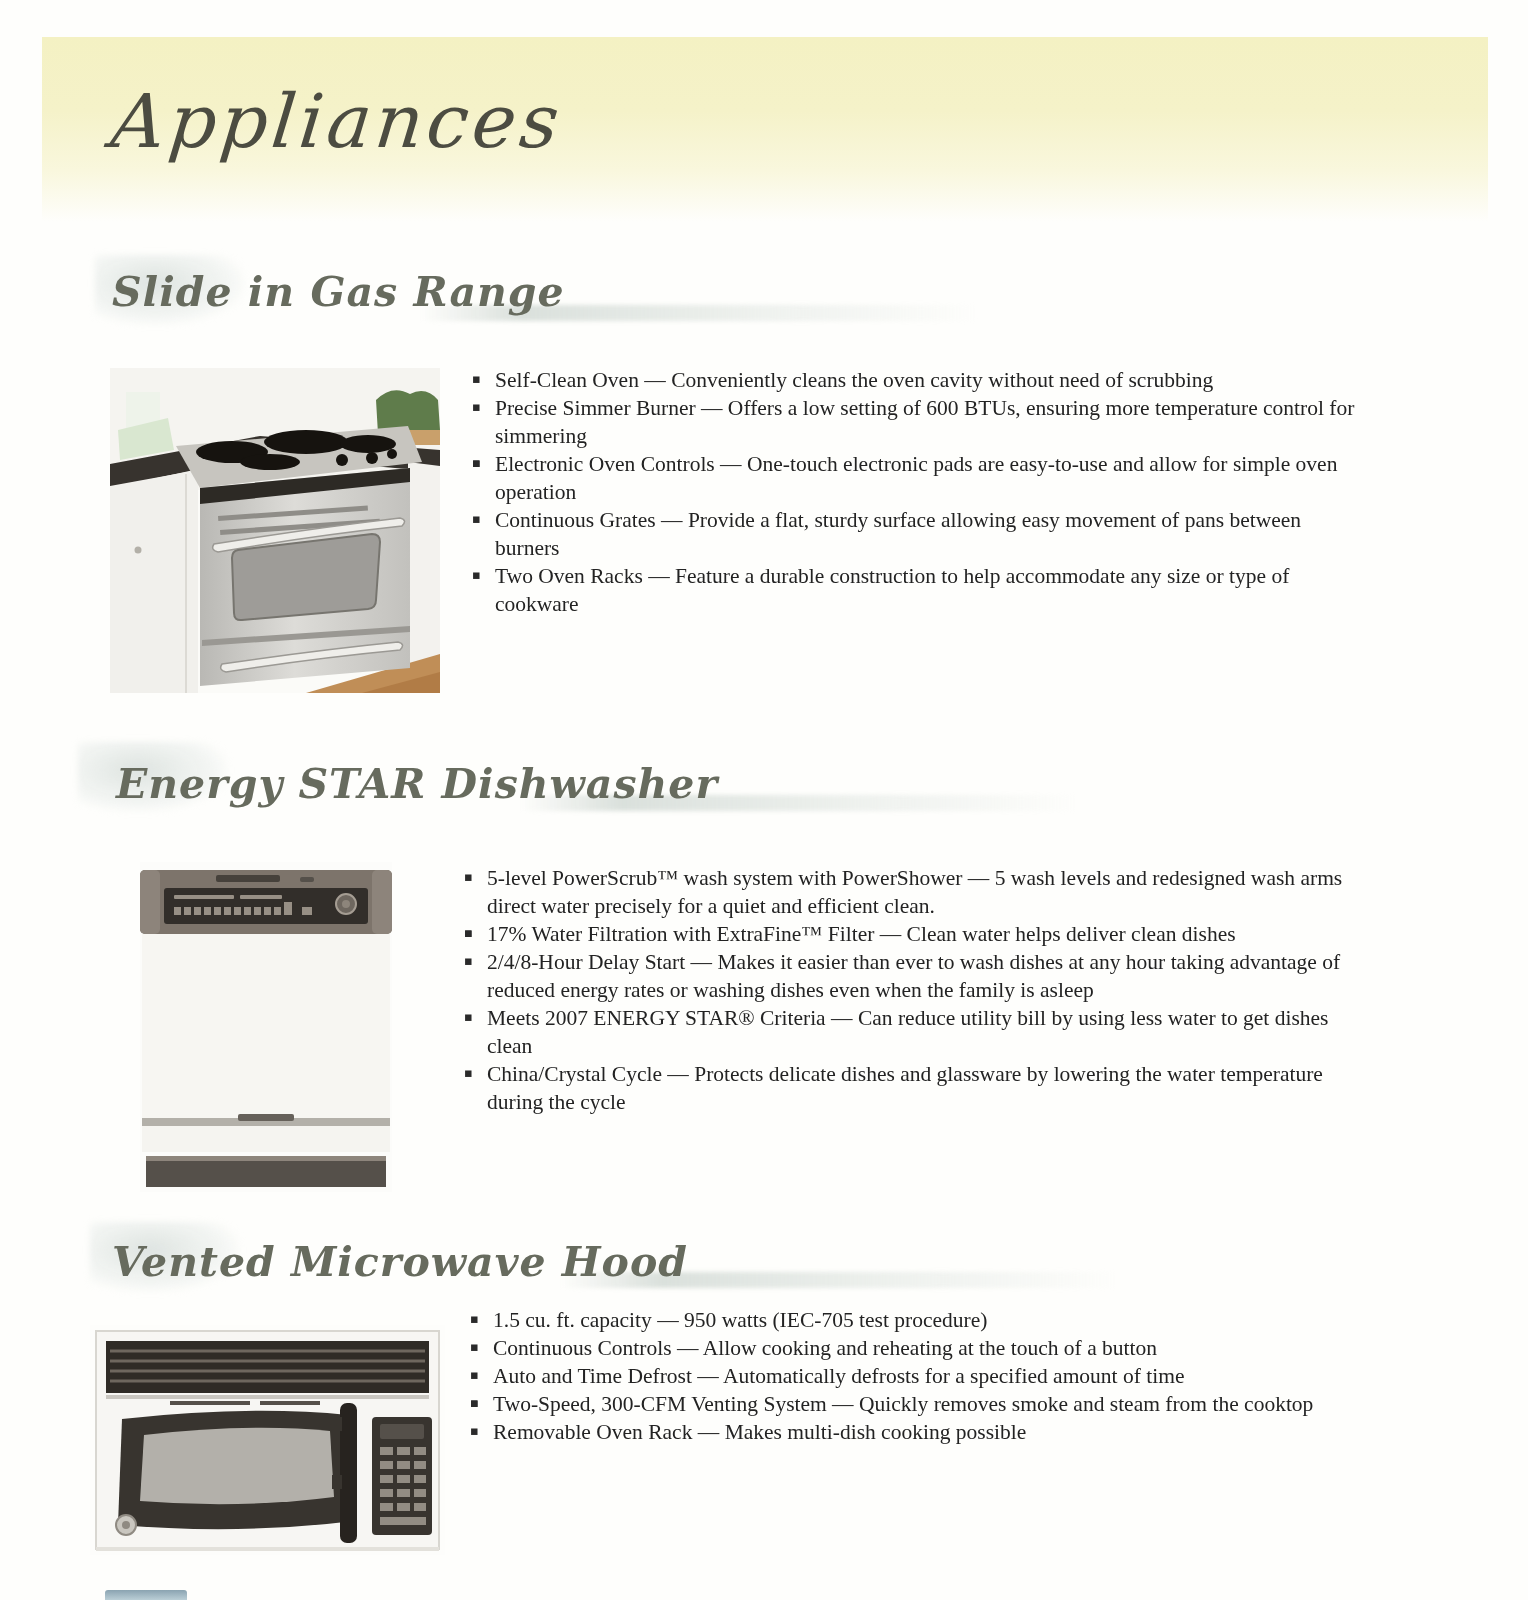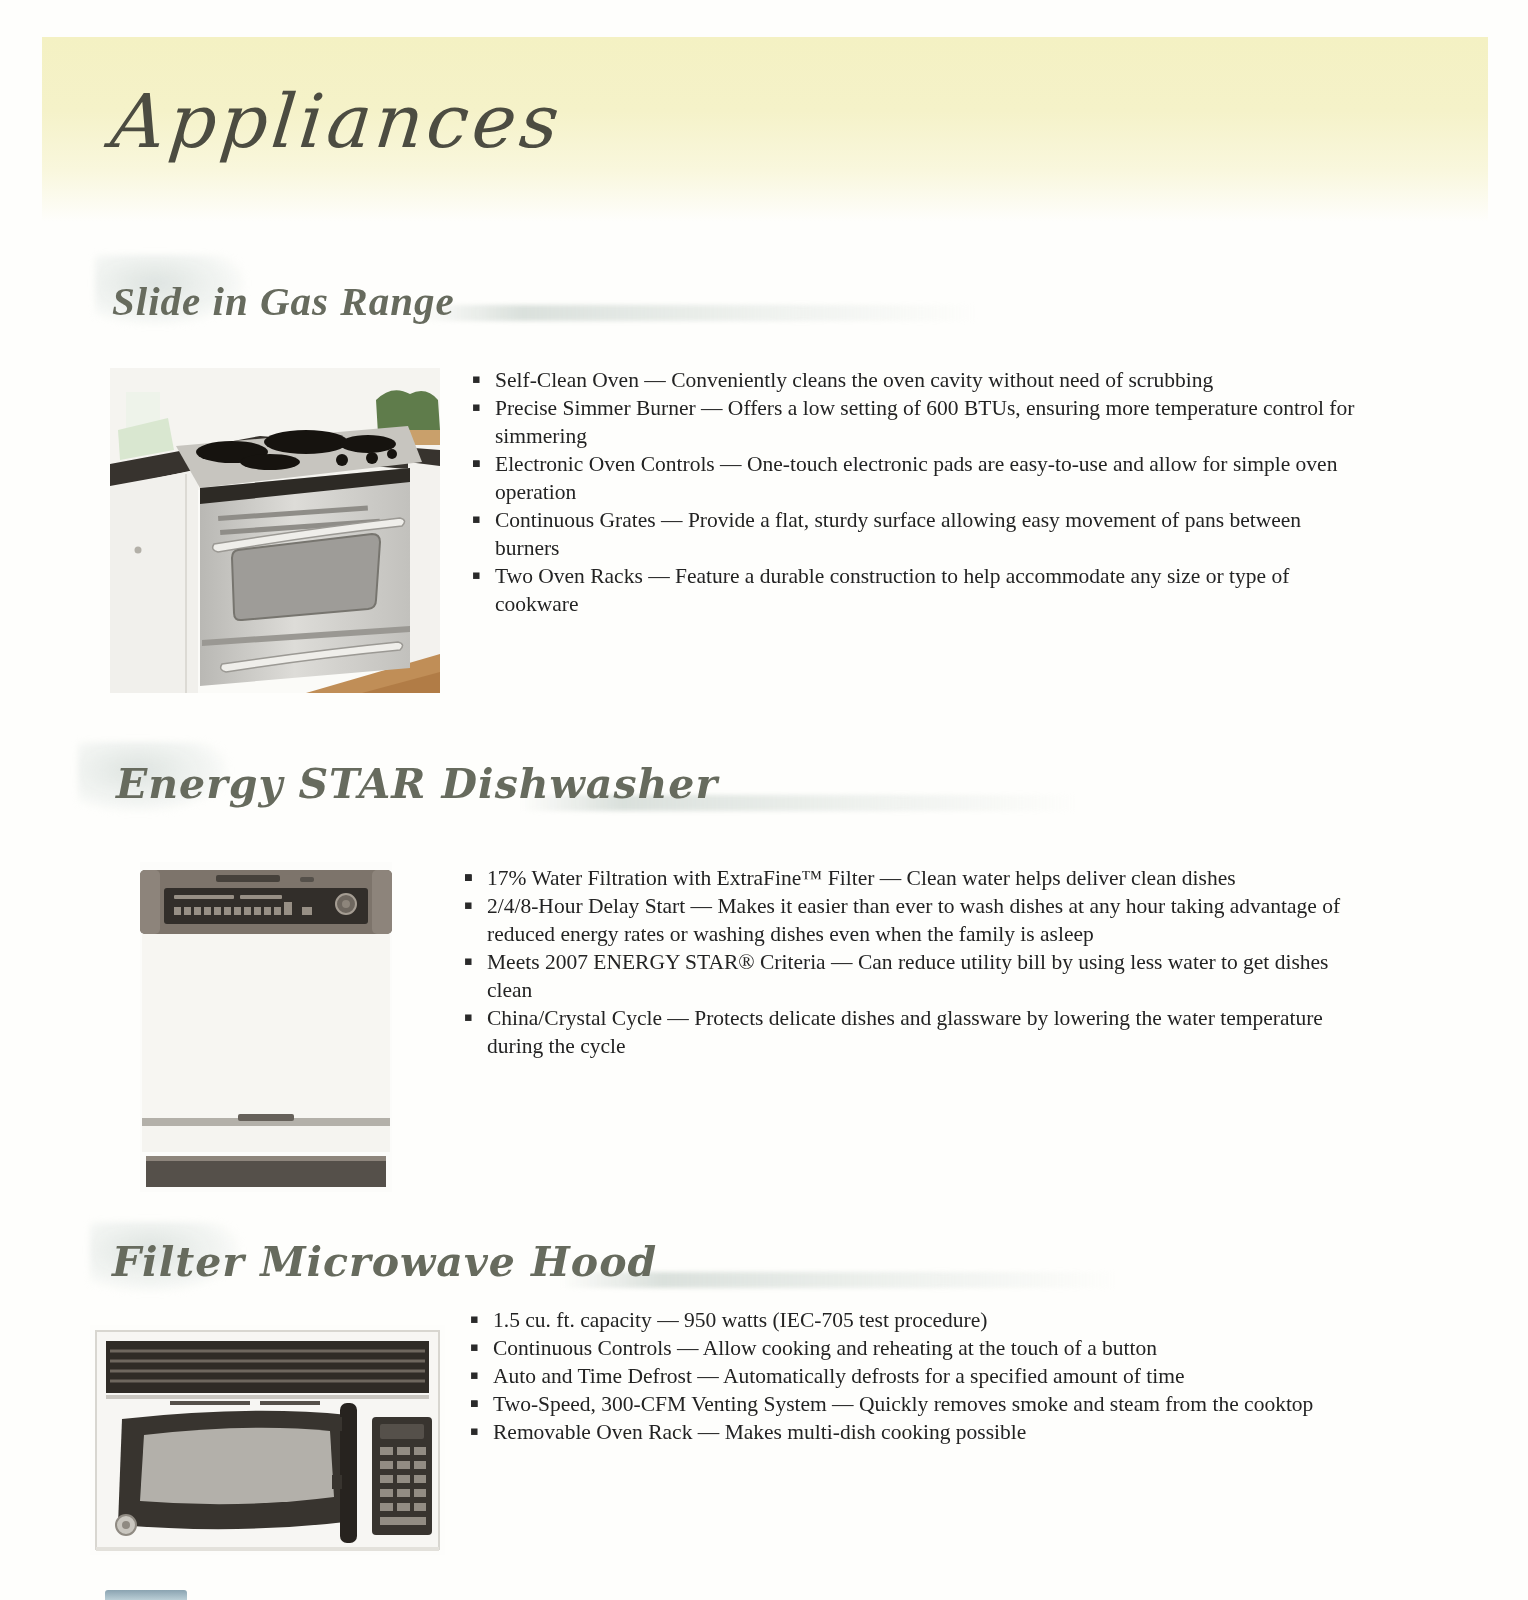--- a/index.html
+++ b/index.html
@@ -76,21 +76,21 @@
 </head>
 <body>
 
 <div id="page">
 
   <div class="banner"></div>
   <div class="script-title">Appliances</div>
 
   <div class="watermark" style="left:95px;top:255px;"></div>
   <div class="swoosh" style="left:420px;top:305px;width:560px;"></div>
-  <div class="section-heading" style="left:112px;top:277px;font-family:Liberation Serif, serif;">Slide in Gas Range</div>
+  <div class="section-heading" style="left:112px;top:268px;">Slide in Gas Range</div>
 
   <svg class="photo" style="left:110px;top:368px;" width="330" height="325" viewBox="0 0 330 325" role="img">
     <rect width="330" height="325" fill="#fbfbf8"></rect>
     <rect x="0" y="0" width="330" height="122" fill="#f5f4f0"></rect>
 
     <rect x="16" y="24" width="34" height="44" fill="#eef3ea"></rect>
     <path d="M8 62 L58 50 L64 82 L10 92 Z" fill="#d9e7d0"></path>
 
     <path d="M266 32 q16 -16 34 -6 q16 -8 28 6 l2 30 l-62 4 Z" fill="#5f7c4b"></path>
     <rect x="256" y="62" width="74" height="15" fill="#c9a06b"></rect>
@@ -189,31 +189,31 @@
 
     <rect x="2" y="256" width="248" height="8" fill="#b3b0a9"></rect>
     <rect x="98" y="252" width="56" height="7" rx="2" fill="#66615a"></rect>
     <rect x="2" y="264" width="248" height="26" fill="#f5f4f0"></rect>
 
     <rect x="6" y="294" width="240" height="5" fill="#8d857c"></rect>
     <rect x="6" y="299" width="240" height="26" fill="#55504a"></rect>
   </svg>
 
   <ul class="bullets" style="left:462px;top:864px;">
-    <li><span class="blt">▪</span></li>
+    <li><span class="blt">▪</span><span>5-level PowerScrub™ wash system with PowerShower — 5 wash levels and redesigned wash arms direct water precisely for a quiet and efficient clean.</span></li>
     <li><span class="blt">▪</span></li>
     <li><span class="blt">▪</span><span>17% Water Filtration with ExtraFine™ Filter — Clean water helps deliver clean dishes</span></li>
     <li><span class="blt">▪</span><span>2/4/8-Hour Delay Start — Makes it easier than ever to wash dishes at any hour taking advantage of reduced energy rates or washing dishes even when the family is asleep</span></li>
     <li><span class="blt">▪</span><span>Meets 2007 ENERGY STAR® Criteria — Can reduce utility bill by using less water to get dishes clean</span></li>
     <li><span class="blt">▪</span><span>China/Crystal Cycle — Protects delicate dishes and glassware by lowering the water temperature during the cycle</span></li>
   </ul>
 
   <div class="watermark" style="left:90px;top:1222px;"></div>
   <div class="swoosh" style="left:560px;top:1272px;width:560px;"></div>
-  <div class="section-heading" style="left:112px;top:1238px;">Filter Microwave Hood</div>
+  <div class="section-heading" style="left:112px;top:1238px;">Vented Microwave Hood</div>
 
   <svg class="photo" style="left:90px;top:1325px;" width="355" height="230" viewBox="0 0 355 230" role="img">
     <rect width="355" height="230" fill="#fdfdfb"></rect>
     <rect x="6" y="6" width="343" height="218" fill="#f7f6f3" stroke="#d8d6d0" stroke-width="2"></rect>
 
     <rect x="16" y="16" width="323" height="52" fill="#2f2b26"></rect>
     <g stroke="#6e675e" stroke-width="3">
       <line x1="20" y1="26" x2="335" y2="26"></line>
       <line x1="20" y1="36" x2="335" y2="36"></line>
       <line x1="20" y1="46" x2="335" y2="46"></line>

